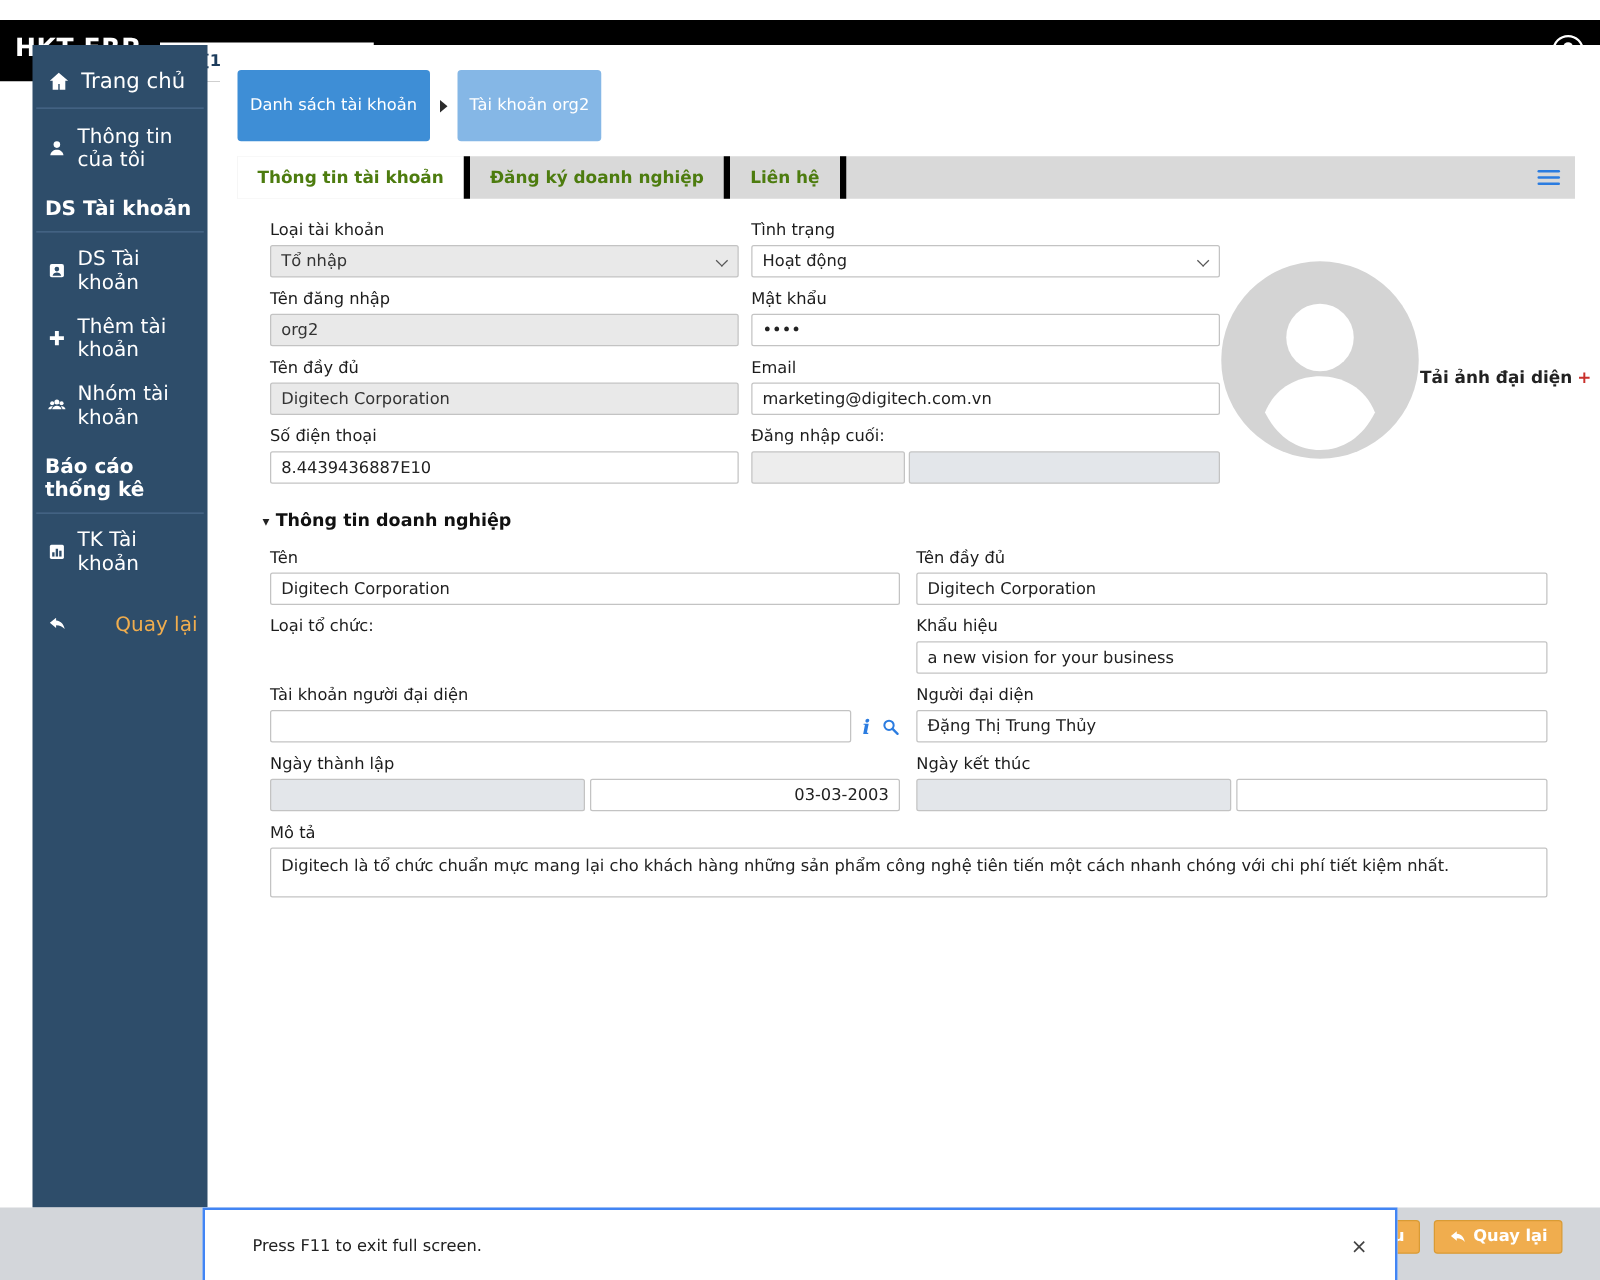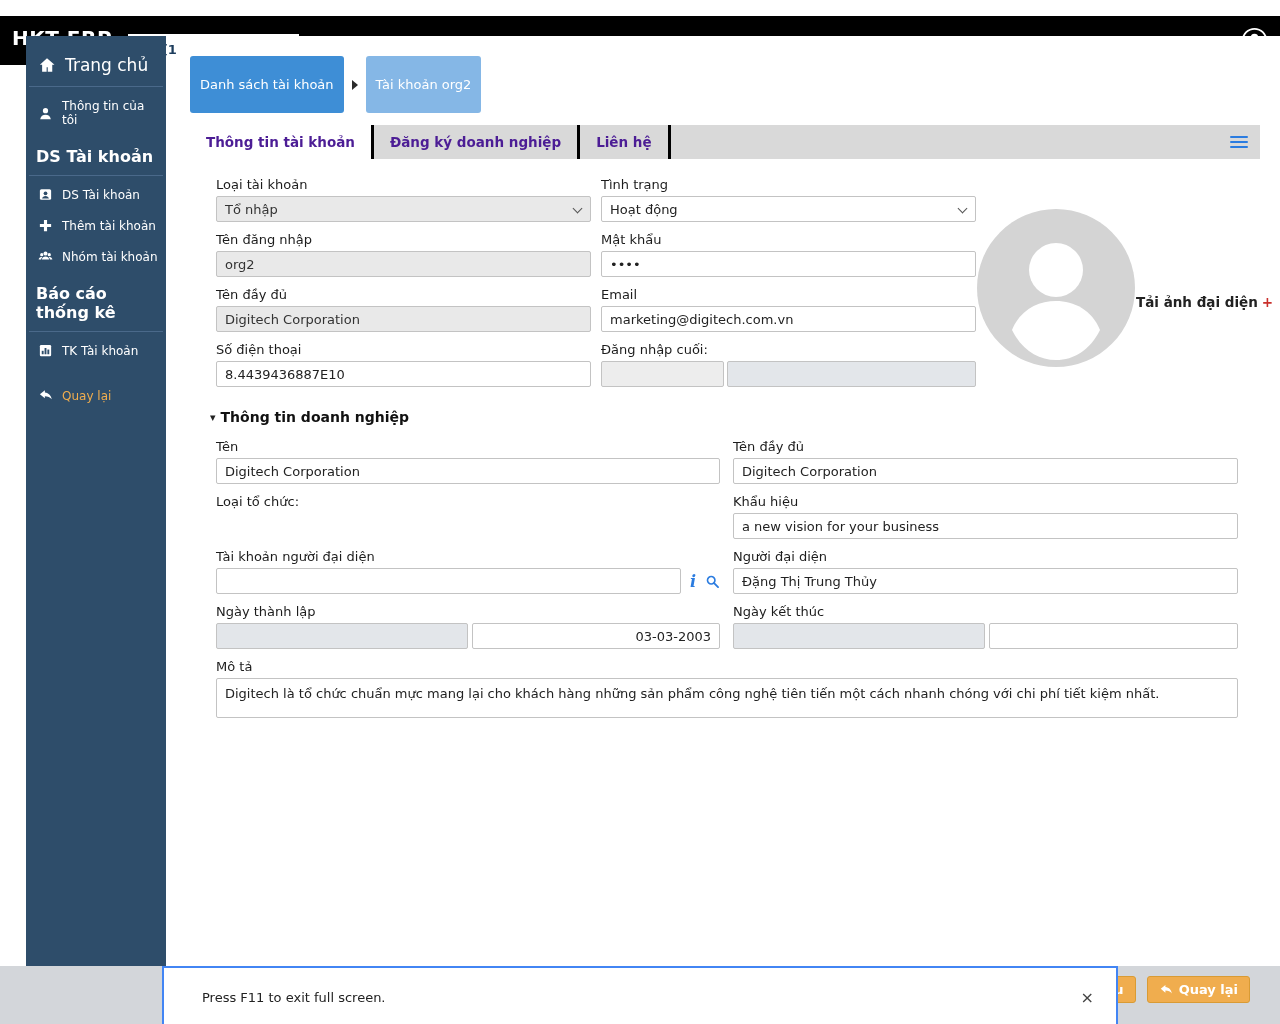--- a/index.html
+++ b/index.html
@@ -13,37 +13,37 @@
   .ws-tab { height:31px; background:#fff; display:flex; align-items:center; padding:0 10px; gap:10px; }
   .ws-tab-label { font-size:13px; font-weight:bold; color:#1c3c5c; white-space:nowrap; }
   .ws-close { font-size:14px; font-weight:bold; color:#333; cursor:pointer; line-height:1; }
   .add-tab { width:19px; height:19px; border-radius:50%; background:#eead1e; color:#17364f; font-weight:bold; font-size:14px; display:flex; align-items:center; justify-content:center; margin:0 0 6px 12px; cursor:pointer; }
   .topbar-avatar { margin-left:auto; margin-right:12px; width:27px; height:27px; align-self:center; cursor:pointer; }
   .topbar-avatar svg { width:100%; height:100%; display:block; }
 
   
   .sidebar { position:absolute; top:36px; left:0; width:140px; bottom:58px; background:#2e4d6a; color:#fff; padding-top:12px;margin-left:26px; }
   .side-head { display:flex; align-items:center; gap:9px; font-size:17px; padding:7px 8px 11px 9px; border-bottom:1px solid #4a698a; margin:0 3px 4px; cursor:pointer; }
-  .side-item { display:flex; align-items:center; gap:9px; font-size:12px; padding:8px 8px 8px 12px; cursor:pointer; }
+  .side-item { display:flex; align-items:center; gap:9px; font-size:16px; padding:8px 8px 8px 12px; cursor:pointer;justify-content:space-between; }
   .side-section { font-size:16px; font-weight:bold; padding:8px 6px 9px 7px; border-bottom:1px solid #4a698a; margin:4px 3px 3px; }
   .side-item.back { margin-top:14px; color:#f0ad4e; }
   .icon18 { width:18px; height:18px; flex:0 0 18px; }
   .icon15 { width:15px; height:15px; flex:0 0 15px; }
   .icon18 svg, .icon15 svg { width:100%; height:100%; display:block; }
 
   
   .main { position:absolute; left:176px; top:36px; right:0; bottom:58px; background:#fff; overflow:hidden; }
   .breadcrumb { display:flex; align-items:center; gap:8px; margin:20px 0 0 14px; }
   .crumb { color:#fff; font-size:13px; padding:21px 10px; border-radius:3px; cursor:pointer; white-space:nowrap; }
   .crumb.primary { background:#3e8ed6; }
   .crumb.light { background:#85b7e6; }
   .crumb-arrow { width:0; height:0; border-left:6px solid #2b2b2b; border-top:5px solid transparent; border-bottom:5px solid transparent; }
 
   .tabstrip { display:flex; align-items:stretch; height:34px; background:#d9d9d9; margin:12px 20px 0 14px; }
-  .tab { display:flex; align-items:center; padding:0 16px; font-size:13.5px; font-weight:bold; color:#4c1d95; border-right:3px solid #000000; cursor:pointer; white-space:nowrap; }
+  .tab { display:flex; align-items:center; padding:0 16px; font-size:13.5px; font-weight:bold; color:#4d7c0f; border-right:5px solid #000000; cursor:pointer; white-space:nowrap; }
   .tab.active { background:#fff; }
   .hamburger { margin-left:auto; align-self:center; margin-right:12px; cursor:pointer; }
   .hamburger .bar { width:18px; height:2.6px; background:#2b7ce0; margin:2.6px 0; border-radius:1px; }
 
   
   .form-top { display:flex; padding:18px 0 0 40px;justify-content:flex-end; }
   .fcol { display:flex; flex-direction:column; }
   .fcol.left { width:375px; margin-right:10px; }
   .fcol.right { width:375px; }
   .field { margin-bottom:10px; }

